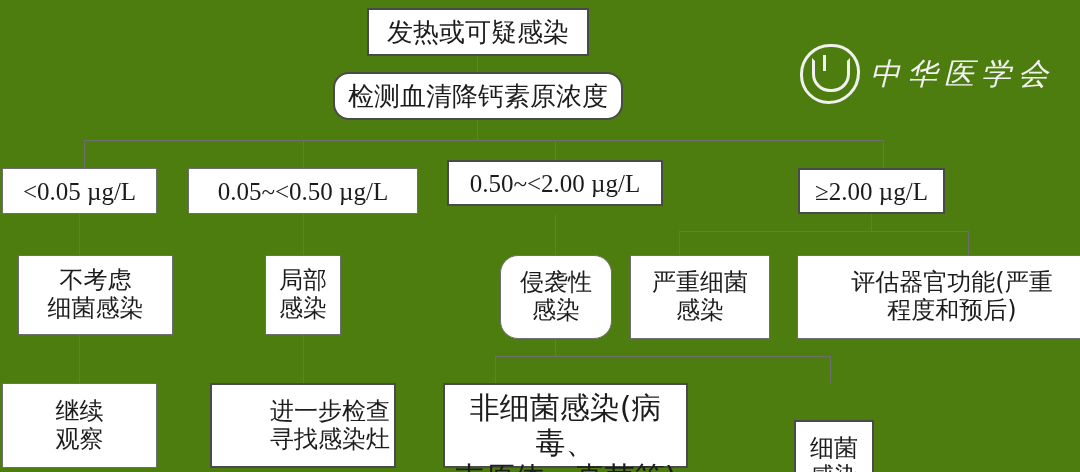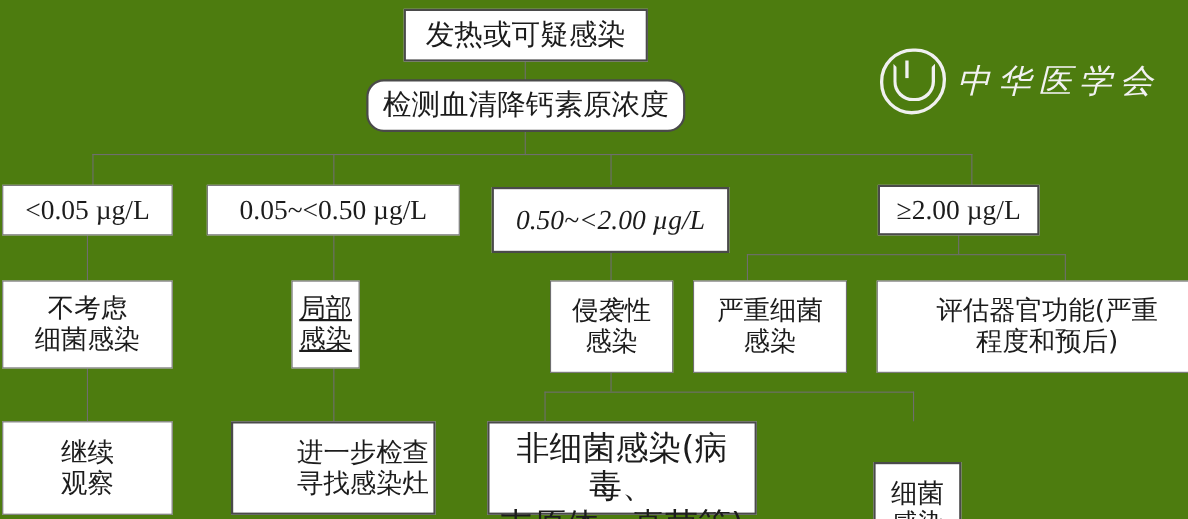--- a/index.html
+++ b/index.html
@@ -155,39 +155,39 @@
   </div>
 
   <div class="node" style="left:2px; top:168px; width:155px; height:46px;">
     <span class="txt num s25">&lt;0.05 µg/L</span>
   </div>
 
   <div class="node" style="left:188px; top:168px; width:230px; height:46px;text-align:right;">
     <span class="txt num s25">0.05~&lt;0.50 µg/L</span>
   </div>
 
-  <div class="node bold-frame" style="left:447px; top:170px; width:216px; height:60px;font-style:italic;">
+  <div class="node bold-frame" style="left:447px; top:160px; width:216px; height:46px;">
     <span class="txt num s25">0.50~&lt;2.00 µg/L</span>
   </div>
 
   <div class="node bold-frame" style="left:798px; top:168px; width:147px; height:46px;">
     <span class="txt num s25">≥2.00 µg/L</span>
   </div>
 
-  <div class="node" style="left:2px; top:255px; width:155px; height:80px;">
+  <div class="node" style="left:18px; top:255px; width:155px; height:80px;">
     <span class="txt cn s24">不考虑
 细菌感染</span>
   </div>
 
-  <div class="node" style="left:265px; top:255px; width:62px; height:80px;text-decoration:underline;">
+  <div class="node" style="left:265px; top:255px; width:76px; height:80px;">
     <span class="txt cn s24">局部
 感染</span>
   </div>
 
-  <div class="node" style="left:500px; top:255px; width:112px; height:84px;">
+  <div class="node" style="left:500px; top:255px; width:112px; height:84px;border-radius:18px;">
     <span class="txt cn s24">侵袭性
 感染</span>
   </div>
 
   <div class="node" style="left:630px; top:255px; width:140px; height:84px;">
     <span class="txt cn s24">严重细菌
 感染</span>
   </div>
 
   <div class="node" style="left:797px; top:255px; width:310px; height:84px;">

